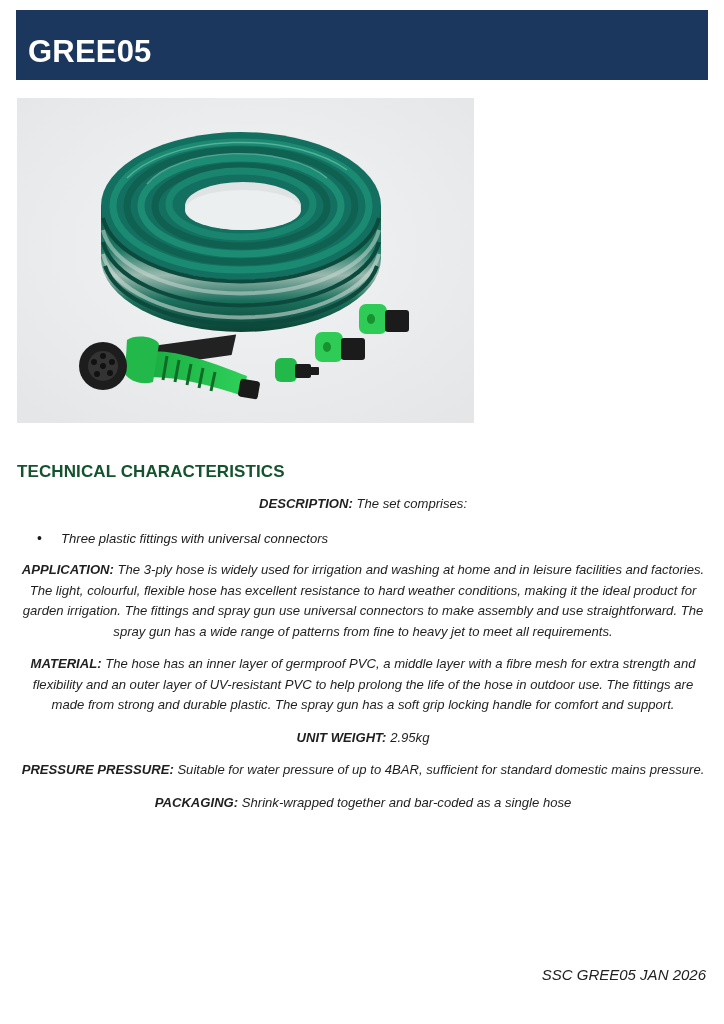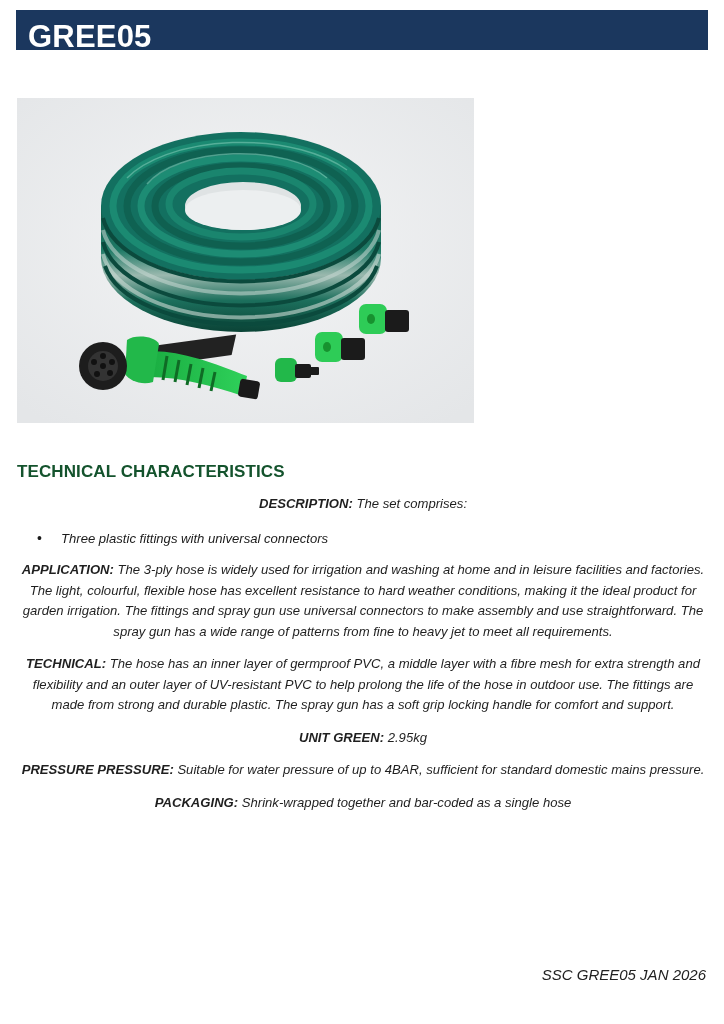--- a/index.html
+++ b/index.html
@@ -1,18 +1,18 @@
 <!DOCTYPE html>
 <html><head>
 <meta charset="utf-8">
 <style>
   html, body { margin: 0; padding: 0; background: #ffffff; }
   body { width: 724px; height: 1024px; position: relative; overflow: hidden;
          font-family: "Liberation Sans", "DejaVu Sans", sans-serif; color: #1a1a1a; }
-  .header-bar { position: absolute; left: 16px; top: 10px; width: 692px; height: 40px;
+  .header-bar { position: absolute; left: 16px; top: 10px; width: 692px; height: 70px;
                 background: #1b375e; display: flex; align-items: center; justify-content: space-between;
                 box-sizing: border-box; padding: 13px 24px 0 12px; }
   .header-code, .header-title { color: #ffffff; font-weight: bold; font-size: 31px; letter-spacing: 0.2px; }
   .product-image { position: absolute; left: 17px; top: 98px; width: 457px; height: 325px;
                    background: #eceef0; overflow: hidden; }
   .product-image svg { width: 100%; height: 100%; display: block; }
   .content { position: absolute; left: 17px; top: 462px; width: 692px; }
   .section-title { font-size: 17px; font-weight: bold; margin: 0 0 12px 0; color: #14532d; letter-spacing: 0.1px; }
   .para { font-size: 13.1px; font-style: italic; line-height: 20.5px; margin: 0 0 12px 0; color: #1f1f1f; text-align: center; }
   .para .label { font-weight: bold; }
@@ -130,26 +130,26 @@
   <ul class="bullet-list">
     <li>Three plastic fittings with universal connectors</li>
   </ul>
 
   <p class="para">
     <span class="label">APPLICATION:</span>
     <span>The 3-ply hose is widely used for irrigation and washing at home and in leisure facilities and factories. The light, colourful, flexible hose has excellent resistance to hard weather conditions, making it the ideal product for garden irrigation.  The fittings and spray gun use universal connectors to make assembly and use straightforward.  The spray gun has a wide range of patterns from fine to heavy jet to meet all requirements.</span>
   </p>
 
   <p class="para">
-    <span class="label">TECHNICAL:</span>
+    <span class="label">MATERIAL:</span>
     <span>The hose has an inner layer of germproof PVC, a middle layer with a fibre mesh for extra strength and flexibility and an outer layer of UV-resistant PVC to help prolong the life of the hose in outdoor use.  The fittings are made from strong and durable plastic.  The spray gun has a soft grip locking handle for comfort and support.</span>
   </p>
 
   <p class="para">
-    <span class="label">UNIT GREEN:</span>
+    <span class="label">UNIT WEIGHT:</span>
     <span>2.95kg</span>
   </p>
 
   <p class="para">
     <span class="label">PRESSURE PRESSURE:</span>
     <span>Suitable for water pressure of up to 4BAR, sufficient for standard domestic mains pressure.</span>
   </p>
 
   <p class="para">
     <span class="label">PACKAGING:</span>

